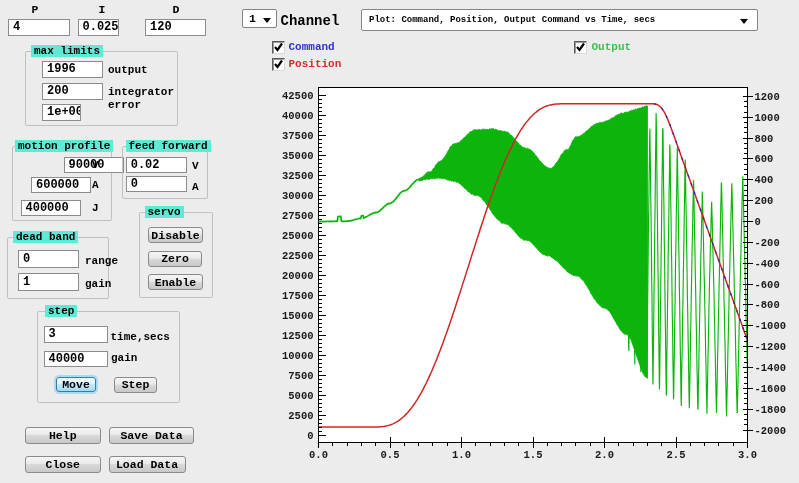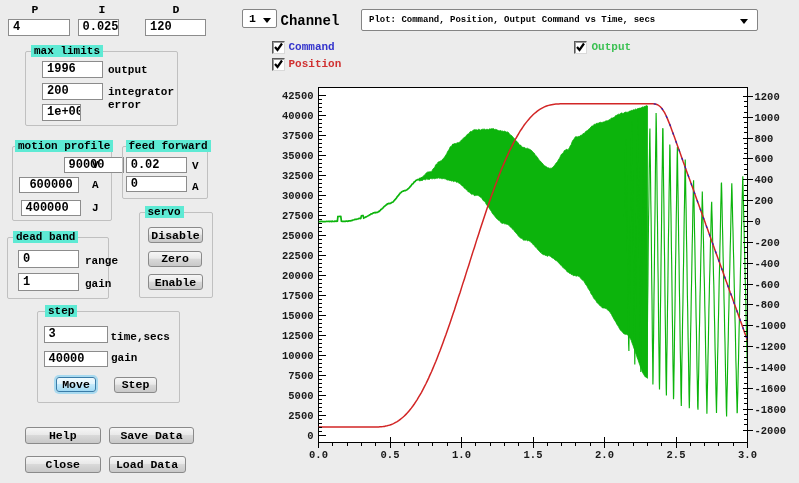--- a/index.html
+++ b/index.html
@@ -91,21 +91,21 @@
 <div class="en" style="left:42px;top:61px;width:61px;height:17px;line-height:15px;">1996</div>
 <div class="en" style="left:42px;top:82.5px;width:61px;height:17px;line-height:15px;">200</div>
 <div class="en" style="left:42px;top:103.5px;width:39px;height:17px;line-height:15px;">1e+006</div>
 <div class="lb" style="left:108px;top:64px;">output</div>
 <div class="lb" style="left:108px;top:85.5px;">integrator</div>
 <div class="lb" style="left:108px;top:99px;">error</div>
 <div class="lf" style="left:12px;top:146px;width:100px;height:75px">
     <span style="left:2px">motion profile</span>
   </div>
 <div class="en" style="left:20.5px;top:156.5px;width:60px;height:16px;line-height:14px;margin-left:43px;">90000</div>
-<div class="en" style="left:19px;top:176.9px;width:60px;height:16px;line-height:14px;text-align:center;">600000</div>
+<div class="en" style="left:31px;top:176.9px;width:60px;height:16px;line-height:14px;">600000</div>
 <div class="en" style="left:20.5px;top:200px;width:60px;height:16px;line-height:14px;">400000</div>
 <div class="lb" style="left:92px;top:159px;">V</div>
 <div class="lb" style="left:92px;top:179px;">A</div>
 <div class="lb" style="left:92px;top:202px;">J</div>
 <div class="lf" style="left:121.5px;top:146px;width:86px;height:53px">
     <span style="left:3px">feed forward</span>
   </div>
 <div class="en" style="left:125.7px;top:157px;width:61px;height:16px;line-height:14px;">0.02</div>
 <div class="en" style="left:125.7px;top:175.8px;width:61px;height:16px;line-height:14px;">0</div>
 <div class="lb" style="left:192px;top:159.5px;">V</div>

